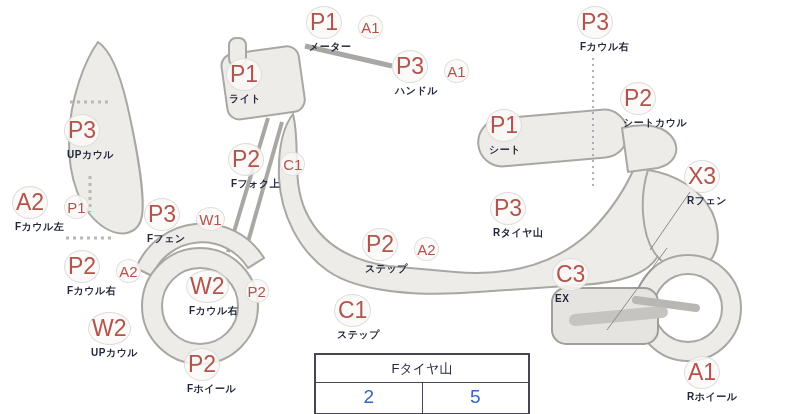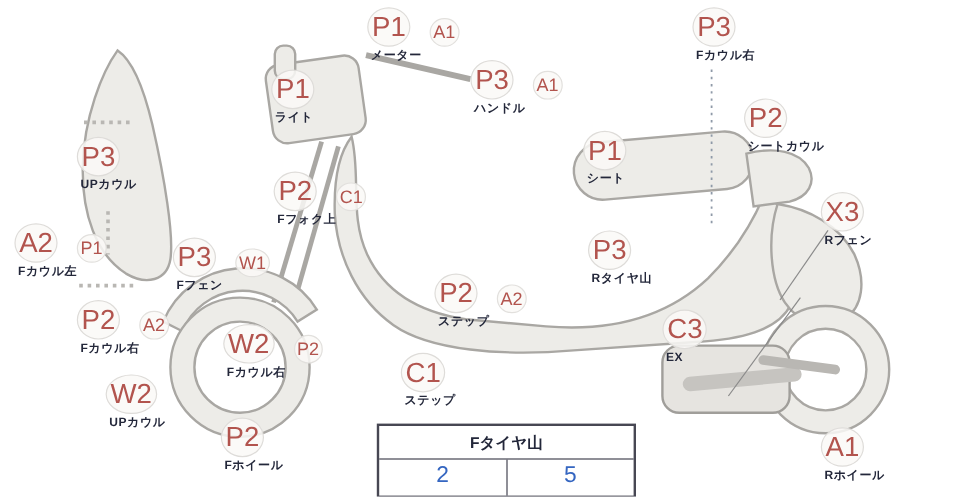--- a/index.html
+++ b/index.html
@@ -33,21 +33,21 @@
     letter-spacing:0.5px; white-space:nowrap;
   }
 
   .tire-table {
     position:absolute; left:314px; top:353px; width:216px;
     background:#ffffff; border:2px solid #474753;
   }
   .tire-row { display:flex; }
   .tire-cell { flex:1; text-align:center; }
   .tire-cell + .tire-cell { border-left:1px solid #474753; }
-  .tire-header { font-size:13px; font-weight:700; color:#23273a; padding:5px 0 4px; border-bottom:1px solid #474753; }
+  .tire-header { font-size:13px; font-weight:400; color:#23273a; padding:5px 0 4px; border-bottom:1px solid #474753; }
   .tire-value { font-size:19px; color:#3566c1; padding:3px 0 5px; }
 </style>
 </head>
 <body>
 
 <div class="stage">
 
   <svg class="scooter-svg" width="800" height="414" viewBox="0 0 800 414">
     <g fill="#edece8" stroke="#a9a7a3" stroke-width="2">
       <path d="M 98 42 C 85 60, 70 98, 69 138 C 68 178, 80 212, 105 228 C 122 238, 139 234, 142 216 C 145 196, 137 148, 127 104 C 119 70, 110 50, 98 42 Z"></path>

